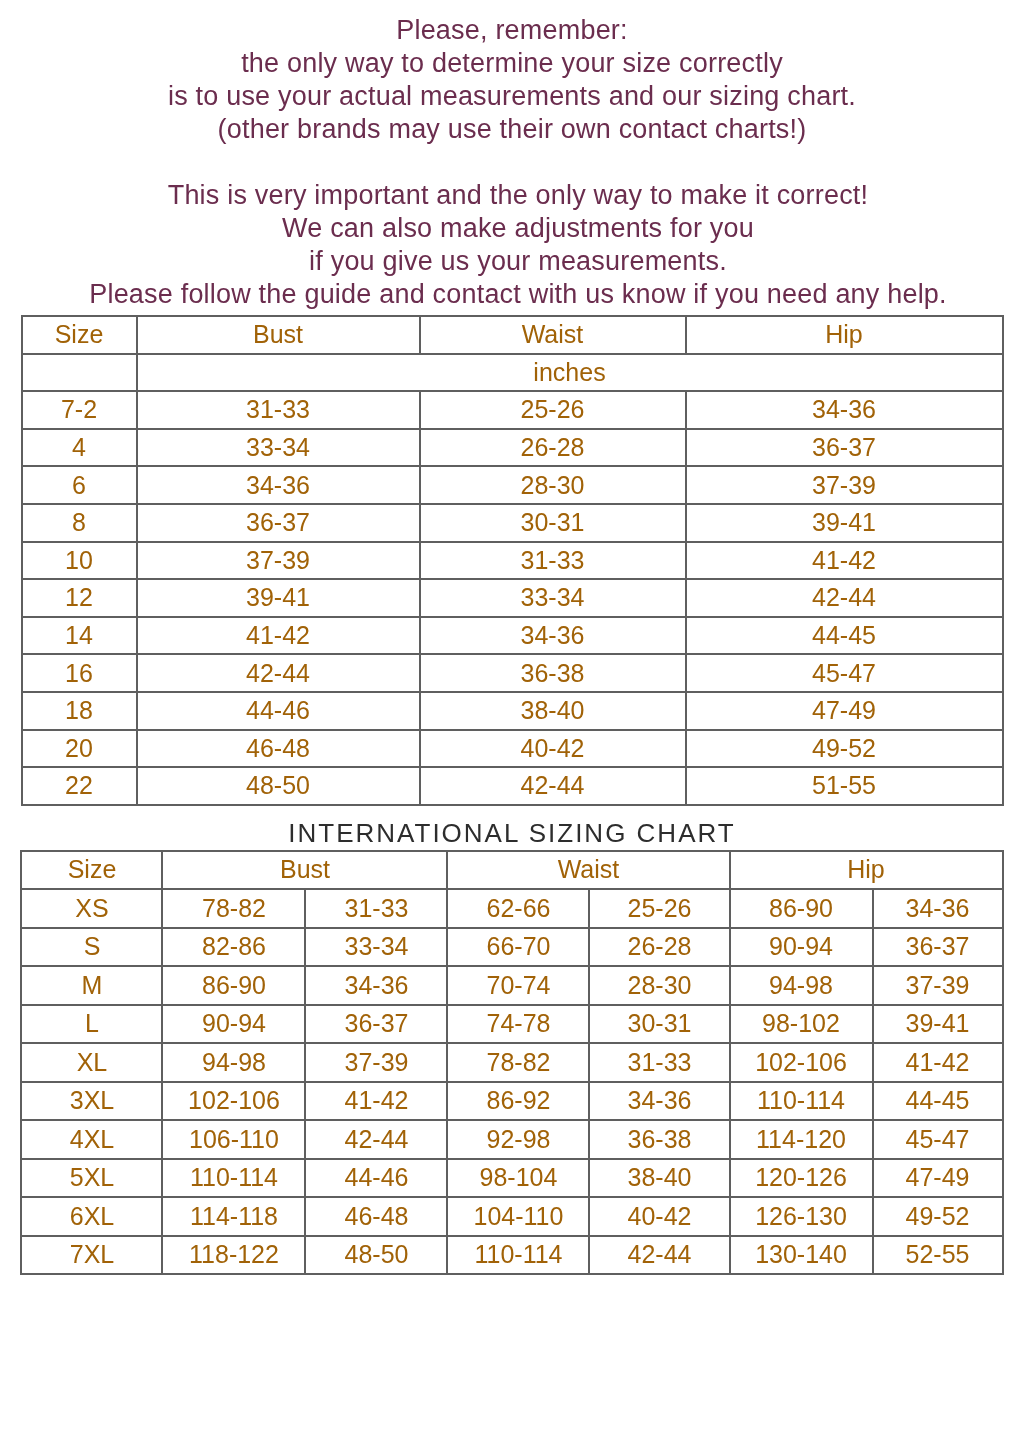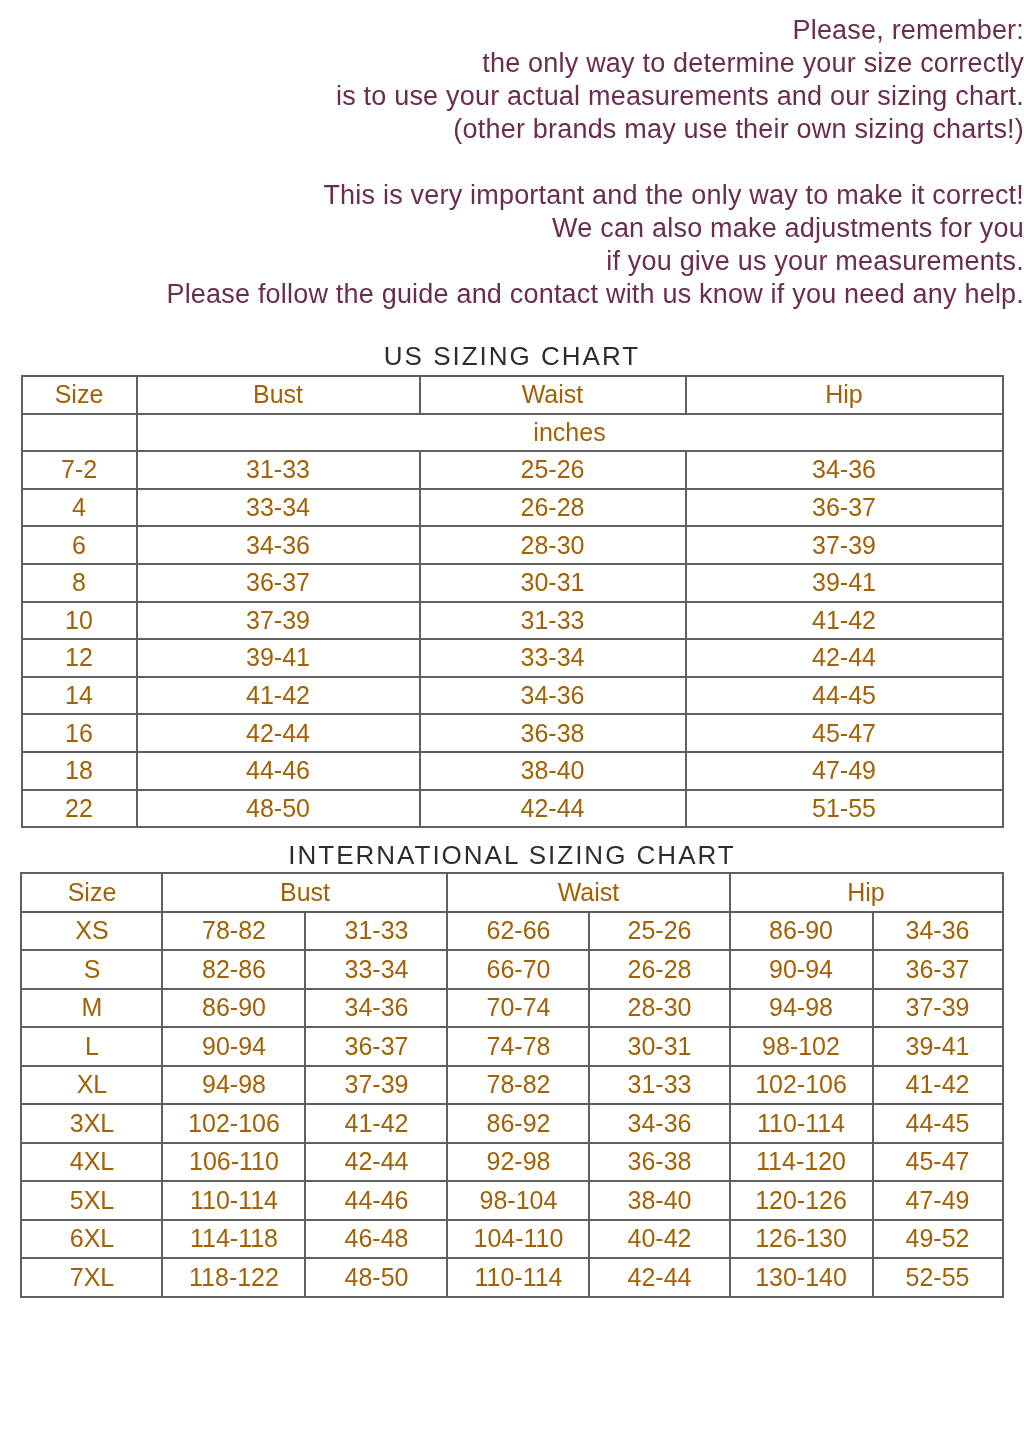--- a/index.html
+++ b/index.html
@@ -4,21 +4,21 @@
 <style>
   * { margin: 0; padding: 0; box-sizing: border-box; }
   html, body { width: 1024px; background: #ffffff; }
   body {
     height: 1432px;
     overflow: hidden;
     font-family: "Liberation Sans", sans-serif;
     -webkit-font-smoothing: antialiased;
   }
   .intro-line {
-    text-align: right;
+    text-align: center;
     font-size: 27px;
     line-height: 33px;
     color: #6b2d4e;
     font-weight: 300;
     letter-spacing: 0.2px;
   }
   .intro-p1 { padding-top: 14px; }
   .intro-p2 { margin-top: 33px; margin-left: 12px; }
   .chart-title {
     text-align: center;
@@ -63,31 +63,30 @@
 </style>
 </head>
 <body>
 
 <div class="page">
 
   <div class="intro-p1">
       <div class="intro-line">Please, remember:</div>
       <div class="intro-line">the only way to determine your size correctly</div>
       <div class="intro-line">is to use your actual measurements and our sizing chart.</div>
-      <div class="intro-line">(other brands may use their own sizing charts!)</div>
+      <div class="intro-line">(other brands may use their own contact charts!)</div>
     </div>
 
   <div class="intro-p2">
       <div class="intro-line">This is very important and the only way to make it correct!</div>
       <div class="intro-line">We can also make adjustments for you</div>
       <div class="intro-line">if you give us your measurements.</div>
       <div class="intro-line">Please follow the guide and contact with us know if you need any help.</div>
     </div>
 
-  <div class="chart-title">US SIZING CHART</div>
 
   <table class="size-table us-table">
     <colgroup>
       <col class="us-c1">
         <col class="us-c2">
         <col class="us-c3">
         <col class="us-c4">
     </colgroup>
     <thead>
       <tr>
@@ -150,20 +149,26 @@
           <td>36-38</td>
           <td>45-47</td>
         </tr>
         <tr>
           <td>18</td>
           <td>44-46</td>
           <td>38-40</td>
           <td>47-49</td>
         </tr>
         <tr>
+          <td>20</td>
+          <td>46-48</td>
+          <td>40-42</td>
+          <td>49-52</td>
+        </tr>
+        <tr>
           <td>22</td>
           <td>48-50</td>
           <td>42-44</td>
           <td>51-55</td>
         </tr>
       </tbody>
   </table>
 
   <div class="chart-title intl-title">INTERNATIONAL SIZING CHART</div>
 

